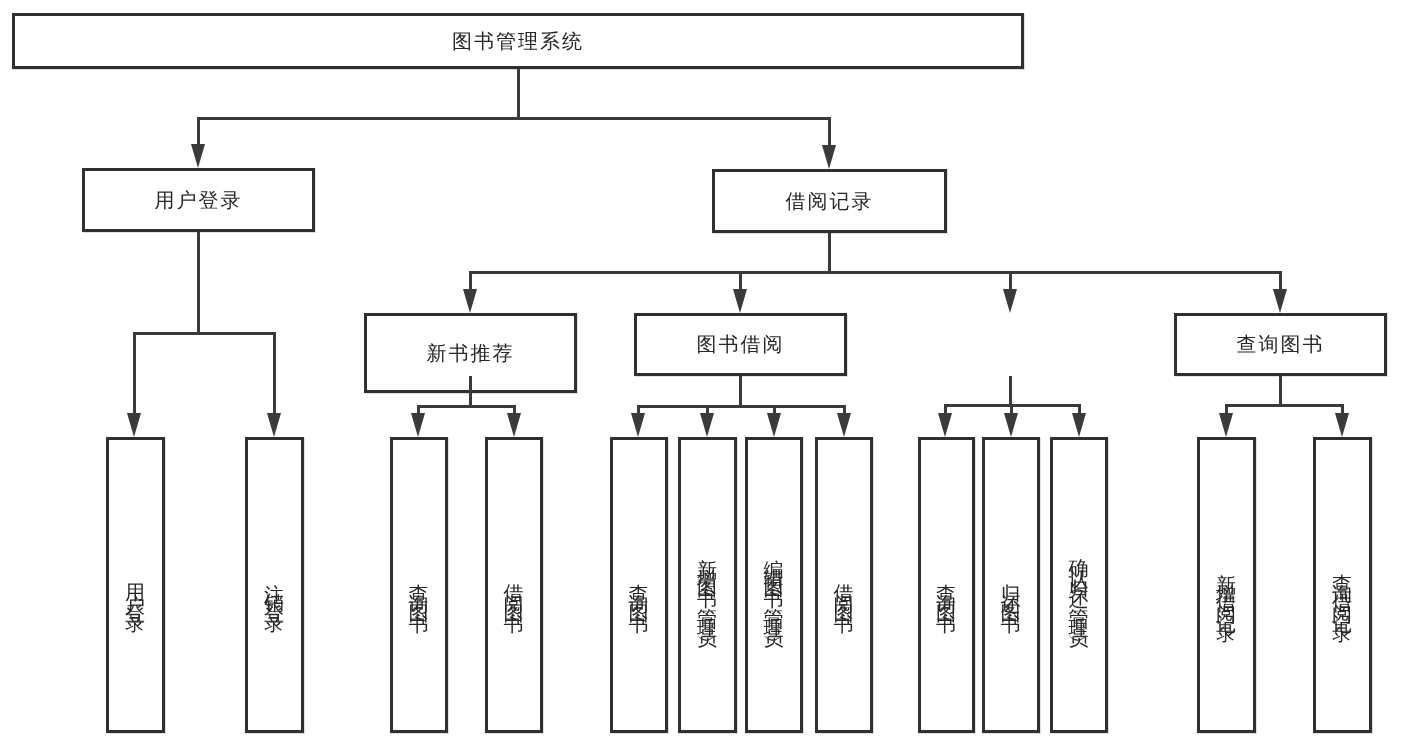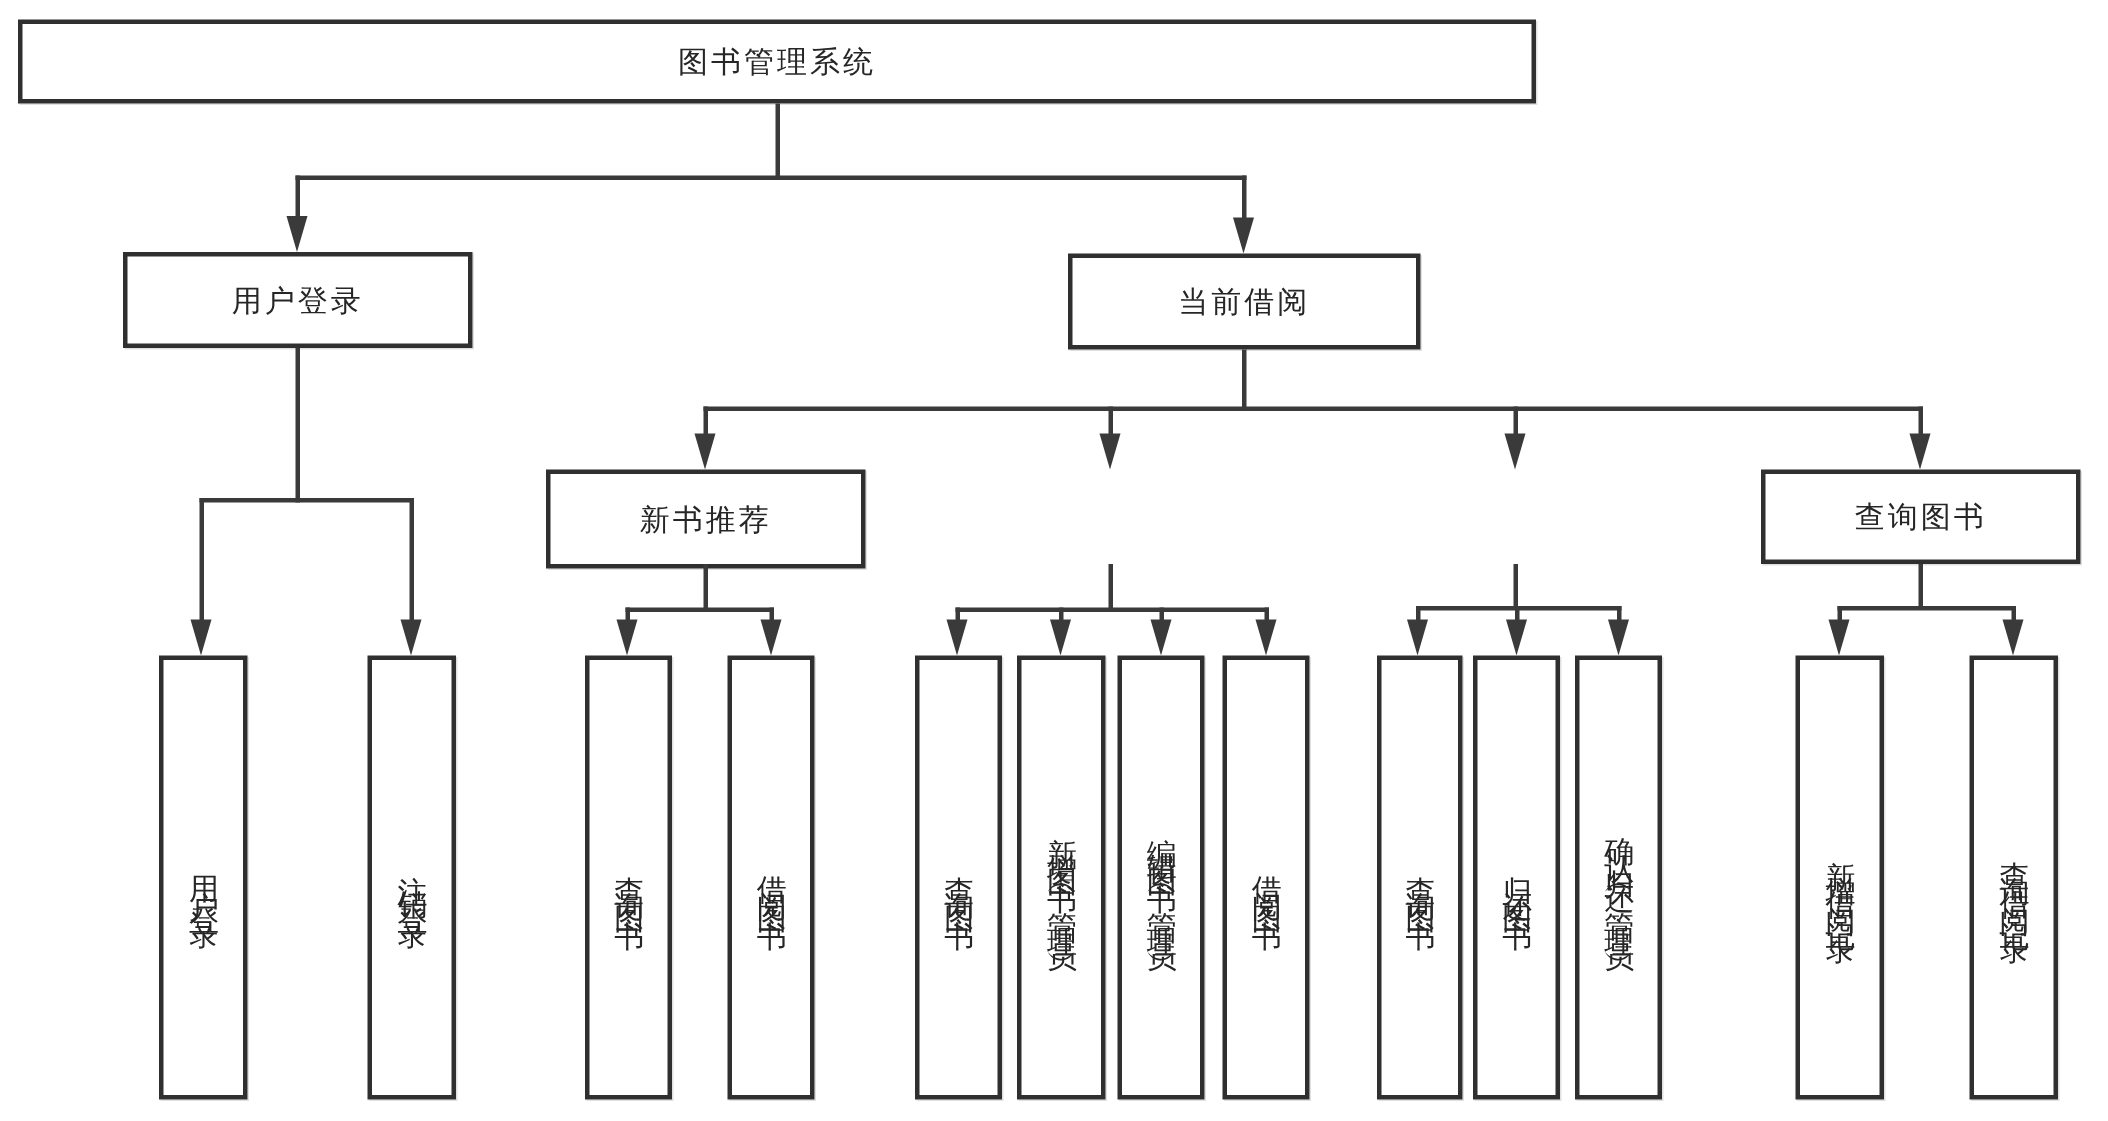--- a/index.html
+++ b/index.html
@@ -42,41 +42,42 @@
   <div class="box" style="left:12px;top:13px;width:1012px;height:56px;text-align:center;">图书管理系统</div>
 
   <div class="vline" style="left:517px;top:69px;height:50px;"></div>
   <div class="hline" style="left:197px;top:117px;width:634px;"></div>
   <div class="vline" style="left:197px;top:117px;height:31px;"></div>
   <div class="arr" style="left:191px;top:144px;"></div>
   <div class="vline" style="left:828px;top:117px;height:31px;"></div>
   <div class="arr" style="left:822px;top:145px;"></div>
 
   <div class="box" style="left:82px;top:168px;width:233px;height:64px;">用户登录</div>
-  <div class="box" style="left:712px;top:169px;width:235px;height:64px;">当前借阅</div>
+  <div class="box" style="left:712px;top:169px;width:235px;height:64px;">借阅记录</div>
 
   <div class="vline" style="left:197px;top:232px;height:103px;"></div>
   <div class="hline" style="left:133px;top:332px;width:143px;"></div>
   <div class="vline" style="left:133px;top:332px;height:82px;"></div>
   <div class="arr" style="left:127px;top:413px;"></div>
   <div class="vline" style="left:273px;top:332px;height:82px;"></div>
   <div class="arr" style="left:267px;top:413px;"></div>
 
   <div class="vline" style="left:828px;top:233px;height:40px;"></div>
   <div class="hline" style="left:469px;top:271px;width:813px;"></div>
   <div class="vline" style="left:469px;top:271px;height:20px;"></div>
   <div class="arr" style="left:463px;top:289px;"></div>
   <div class="vline" style="left:739px;top:271px;height:20px;"></div>
   <div class="arr" style="left:733px;top:289px;"></div>
   <div class="vline" style="left:1009px;top:271px;height:20px;"></div>
   <div class="arr" style="left:1003px;top:289px;"></div>
   <div class="vline" style="left:1279px;top:271px;height:20px;"></div>
   <div class="arr" style="left:1273px;top:289px;"></div>
 
-  <div class="box" style="left:364px;top:313px;width:213px;height:66px;">新书推荐</div>
+  <div class="box" style="left:364px;top:313px;width:213px;height:80px;">新书推荐</div>
+  <div class="box" style="left:634px;top:313px;width:213px;height:63px;">图书借阅</div>
   <div class="box" style="left:1174px;top:313px;width:213px;height:63px;">查询图书</div>
 
   <div class="vline" style="left:469px;top:376px;height:31px;"></div>
   <div class="hline" style="left:417px;top:405px;width:99px;"></div>
   <div class="vline" style="left:417px;top:405px;height:12px;"></div>
   <div class="arr" style="left:411px;top:413px;"></div>
   <div class="vline" style="left:513px;top:405px;height:12px;"></div>
   <div class="arr" style="left:507px;top:413px;"></div>
 
   <div class="vline" style="left:739px;top:376px;height:31px;"></div>

